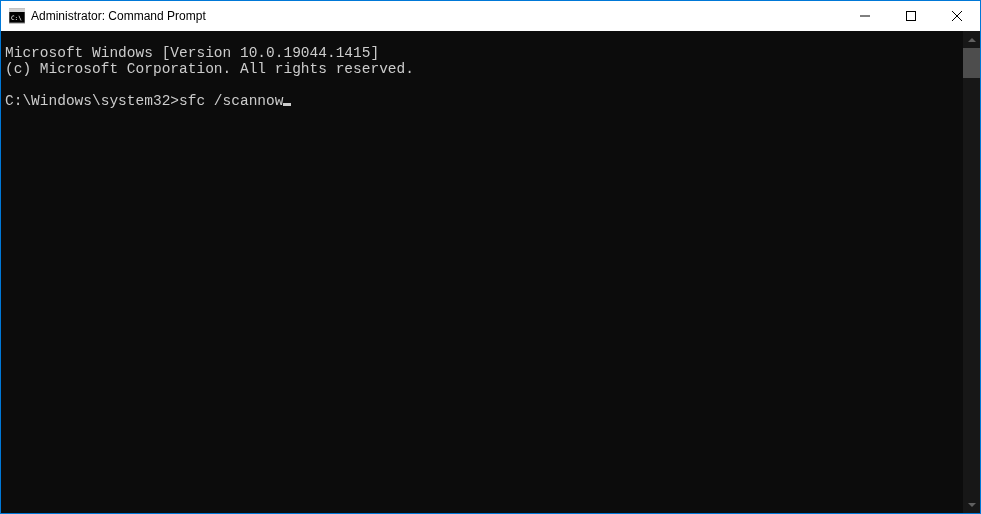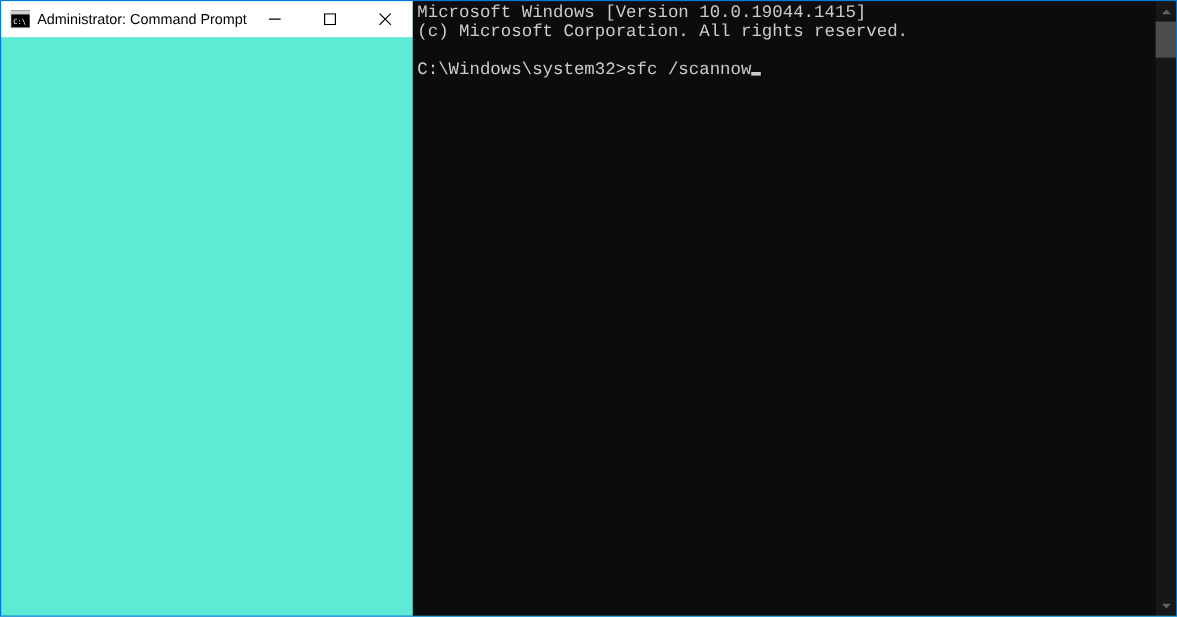--- a/index.html
+++ b/index.html
@@ -11,23 +11,23 @@
       width: 981px;
       height: 514px;
       font-family: "Segoe UI", Tahoma, sans-serif;
       background: #ffffff;
       overflow: hidden;
     }
     .window {
       width: 981px;
       height: 514px;
       border: 1px solid #0078d7;
-      background: #5eead4;
+      background: #b91c1c;
       display: flex;
-      flex-direction: row;
+      flex-direction: column;
     }
     .titlebar {
       height: 30px;
       background: #ffffff;
       display: flex;
       align-items: center;
       flex-shrink: 0;
     }
     .titlebar-icon {
       width: 16px;
@@ -68,21 +68,21 @@
       background: #0c0c0c;
       overflow: hidden;
     }
     .terminal {
       flex: 1;
       background: #0c0c0c;
       color: #cccccc;
       font-family: Consolas, "Courier New", monospace;
       font-size: 14.5px;
       line-height: 16px;
-      padding: 2px 0 0 4px;
+      padding: 14px 0 0 4px;
       white-space: pre;
       overflow: hidden;
     }
     .scrollbar {
       width: 17px;
       background: #171717;
       display: flex;
       flex-direction: column;
       flex-shrink: 0;
     }

